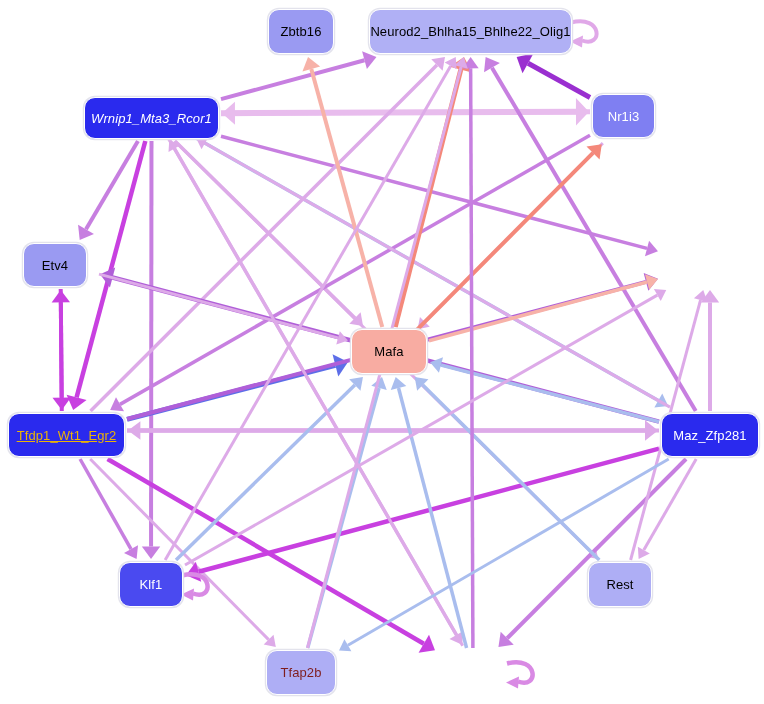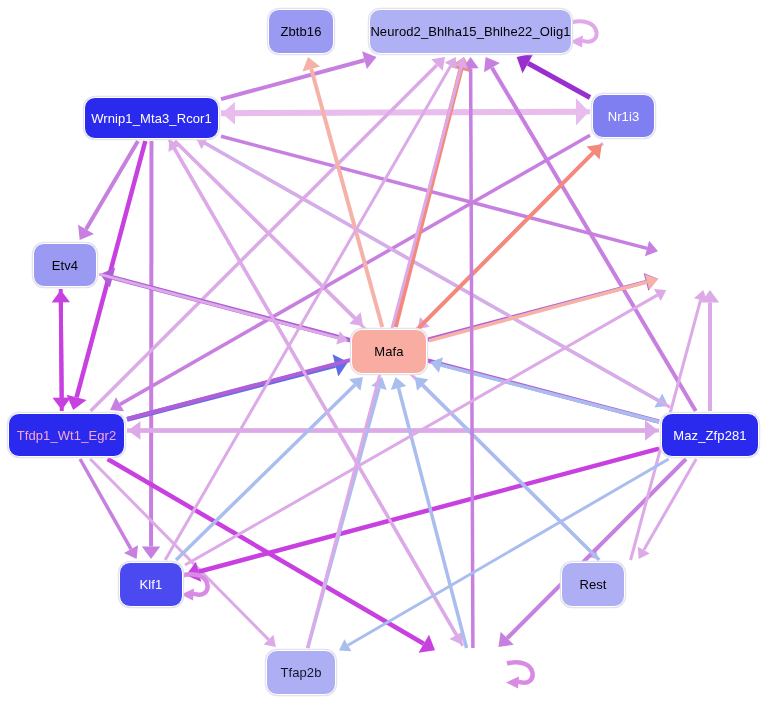--- a/index.html
+++ b/index.html
@@ -259,41 +259,41 @@
         <polygon points="506,682.5 519,676.5 518,688.5" fill="#d98ae4"></polygon>
       </g>
     </svg>
   <div id="node-layer">
       <div class="node" style="left: 268px; top: 9px; width: 66px; height: 45px; background: rgb(154, 154, 242); color: rgb(0, 0, 0); text-align: center;">
         <span class="node-label">Zbtb16</span>
       </div>
       <div class="node" style="left: 369px; top: 9px; width: 203px; height: 45px; background: rgb(176, 176, 245); color: rgb(0, 0, 0); align-items: center;">
         <span class="node-label">Neurod2_Bhlha15_Bhlhe22_Olig1</span>
       </div>
-      <div class="node" style="left: 84px; top: 97px; width: 135px; height: 42px; background: rgb(42, 42, 238); color: rgb(255, 255, 255);">
+      <div class="node" style="left: 84px; top: 97px; width: 135px; height: 42px; background: rgb(42, 42, 238); color: rgb(255, 255, 255); font-style: italic;">
         <span class="node-label">Wrnip1_Mta3_Rcor1</span>
       </div>
       <div class="node" style="left: 592px; top: 94px; width: 63px; height: 44px; background: rgb(127, 127, 242); color: rgb(255, 255, 255); text-align: center;">
         <span class="node-label">Nr1i3</span>
       </div>
-      <div class="node" style="left: 33px; top: 243px; width: 64px; height: 44px; background: rgb(154, 154, 242); color: rgb(0, 0, 0);">
+      <div class="node" style="left: 23px; top: 243px; width: 64px; height: 44px; background: rgb(154, 154, 242); color: rgb(0, 0, 0);">
         <span class="node-label">Etv4</span>
       </div>
       <div class="node" style="left: 351px; top: 329px; width: 76px; height: 45px; background: rgb(248, 172, 162); color: rgb(0, 0, 0);">
         <span class="node-label">Mafa</span>
       </div>
-      <div class="node" style="left: 8px; top: 413px; width: 117px; height: 44px; background: rgb(42, 42, 238); color: #f9a8d4;">
+      <div class="node" style="left: 8px; top: 413px; width: 117px; height: 44px; background: rgb(42, 42, 238); color: #eab308; text-decoration: underline;">
         <span class="node-label">Tfdp1_Wt1_Egr2</span>
       </div>
       <div class="node" style="left: 661px; top: 413px; width: 98px; height: 44px; background: rgb(42, 42, 238); color: rgb(255, 255, 255);">
         <span class="node-label">Maz_Zfp281</span>
       </div>
       <div class="node" style="left: 119px; top: 562px; width: 64px; height: 45px; background: rgb(74, 74, 240); color: rgb(255, 255, 255);">
         <span class="node-label">Klf1</span>
       </div>
-      <div class="node" style="left: 561px; top: 562px; width: 64px; height: 45px; background: rgb(174, 174, 245); color: rgb(0, 0, 0);">
+      <div class="node" style="left: 588px; top: 562px; width: 64px; height: 45px; background: rgb(174, 174, 245); color: rgb(0, 0, 0);">
         <span class="node-label">Rest</span>
       </div>
-      <div class="node" style="left: 266px; top: 650px; width: 70px; height: 45px; background: rgb(174, 174, 245); color: #0f172a;">
+      <div class="node" style="left: 266px; top: 650px; width: 70px; height: 45px; background: rgb(174, 174, 245); color: #7f1d1d;">
         <span class="node-label">Tfap2b</span>
       </div>
     </div>
 </div>
 
 </body></html>

